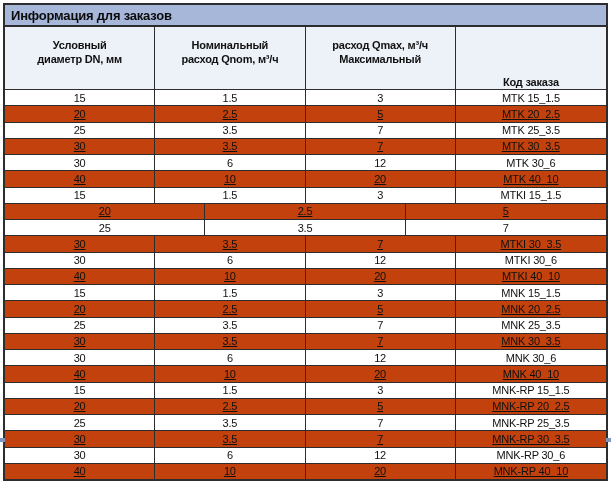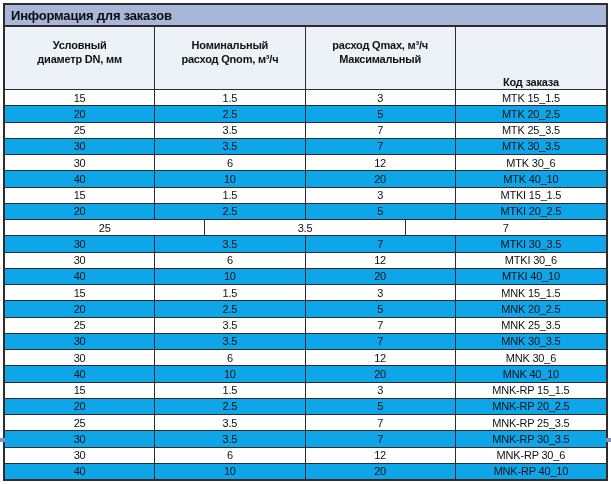--- a/index.html
+++ b/index.html
@@ -63,21 +63,21 @@
     display: flex;
     flex-direction: column;
   }
   .trow {
     flex: 1 1 auto;
     display: flex;
     background: #ffffff;
     border-bottom: 1px solid #2d2d2d;
   }
   .trow:last-child { border-bottom: none; }
-  .trow.alt { background: #0ea5e9; }
+  .trow.alt { background: #c2410c; text-decoration: underline; }
   .tcell {
     flex: 1 1 25%;
     border-right: 1px solid #2d2d2d;
     display: flex;
     align-items: center;
     justify-content: center;
     font-size: 11px;
     letter-spacing: -0.2px;
     overflow: hidden;
     white-space: nowrap;
@@ -163,21 +163,20 @@
         <div class="trow">
           <div class="tcell">15</div>
           <div class="tcell">1.5</div>
           <div class="tcell">3</div>
           <div class="tcell">MTKI 15_1.5</div>
         </div>
         <div class="trow alt">
           <div class="tcell">20</div>
           <div class="tcell">2.5</div>
           <div class="tcell">5</div>
-          <div class="tcell">MTKI 20_2.5</div>
         </div>
         <div class="trow">
           <div class="tcell">25</div>
           <div class="tcell">3.5</div>
           <div class="tcell">7</div>
         </div>
         <div class="trow alt">
           <div class="tcell">30</div>
           <div class="tcell">3.5</div>
           <div class="tcell">7</div>

